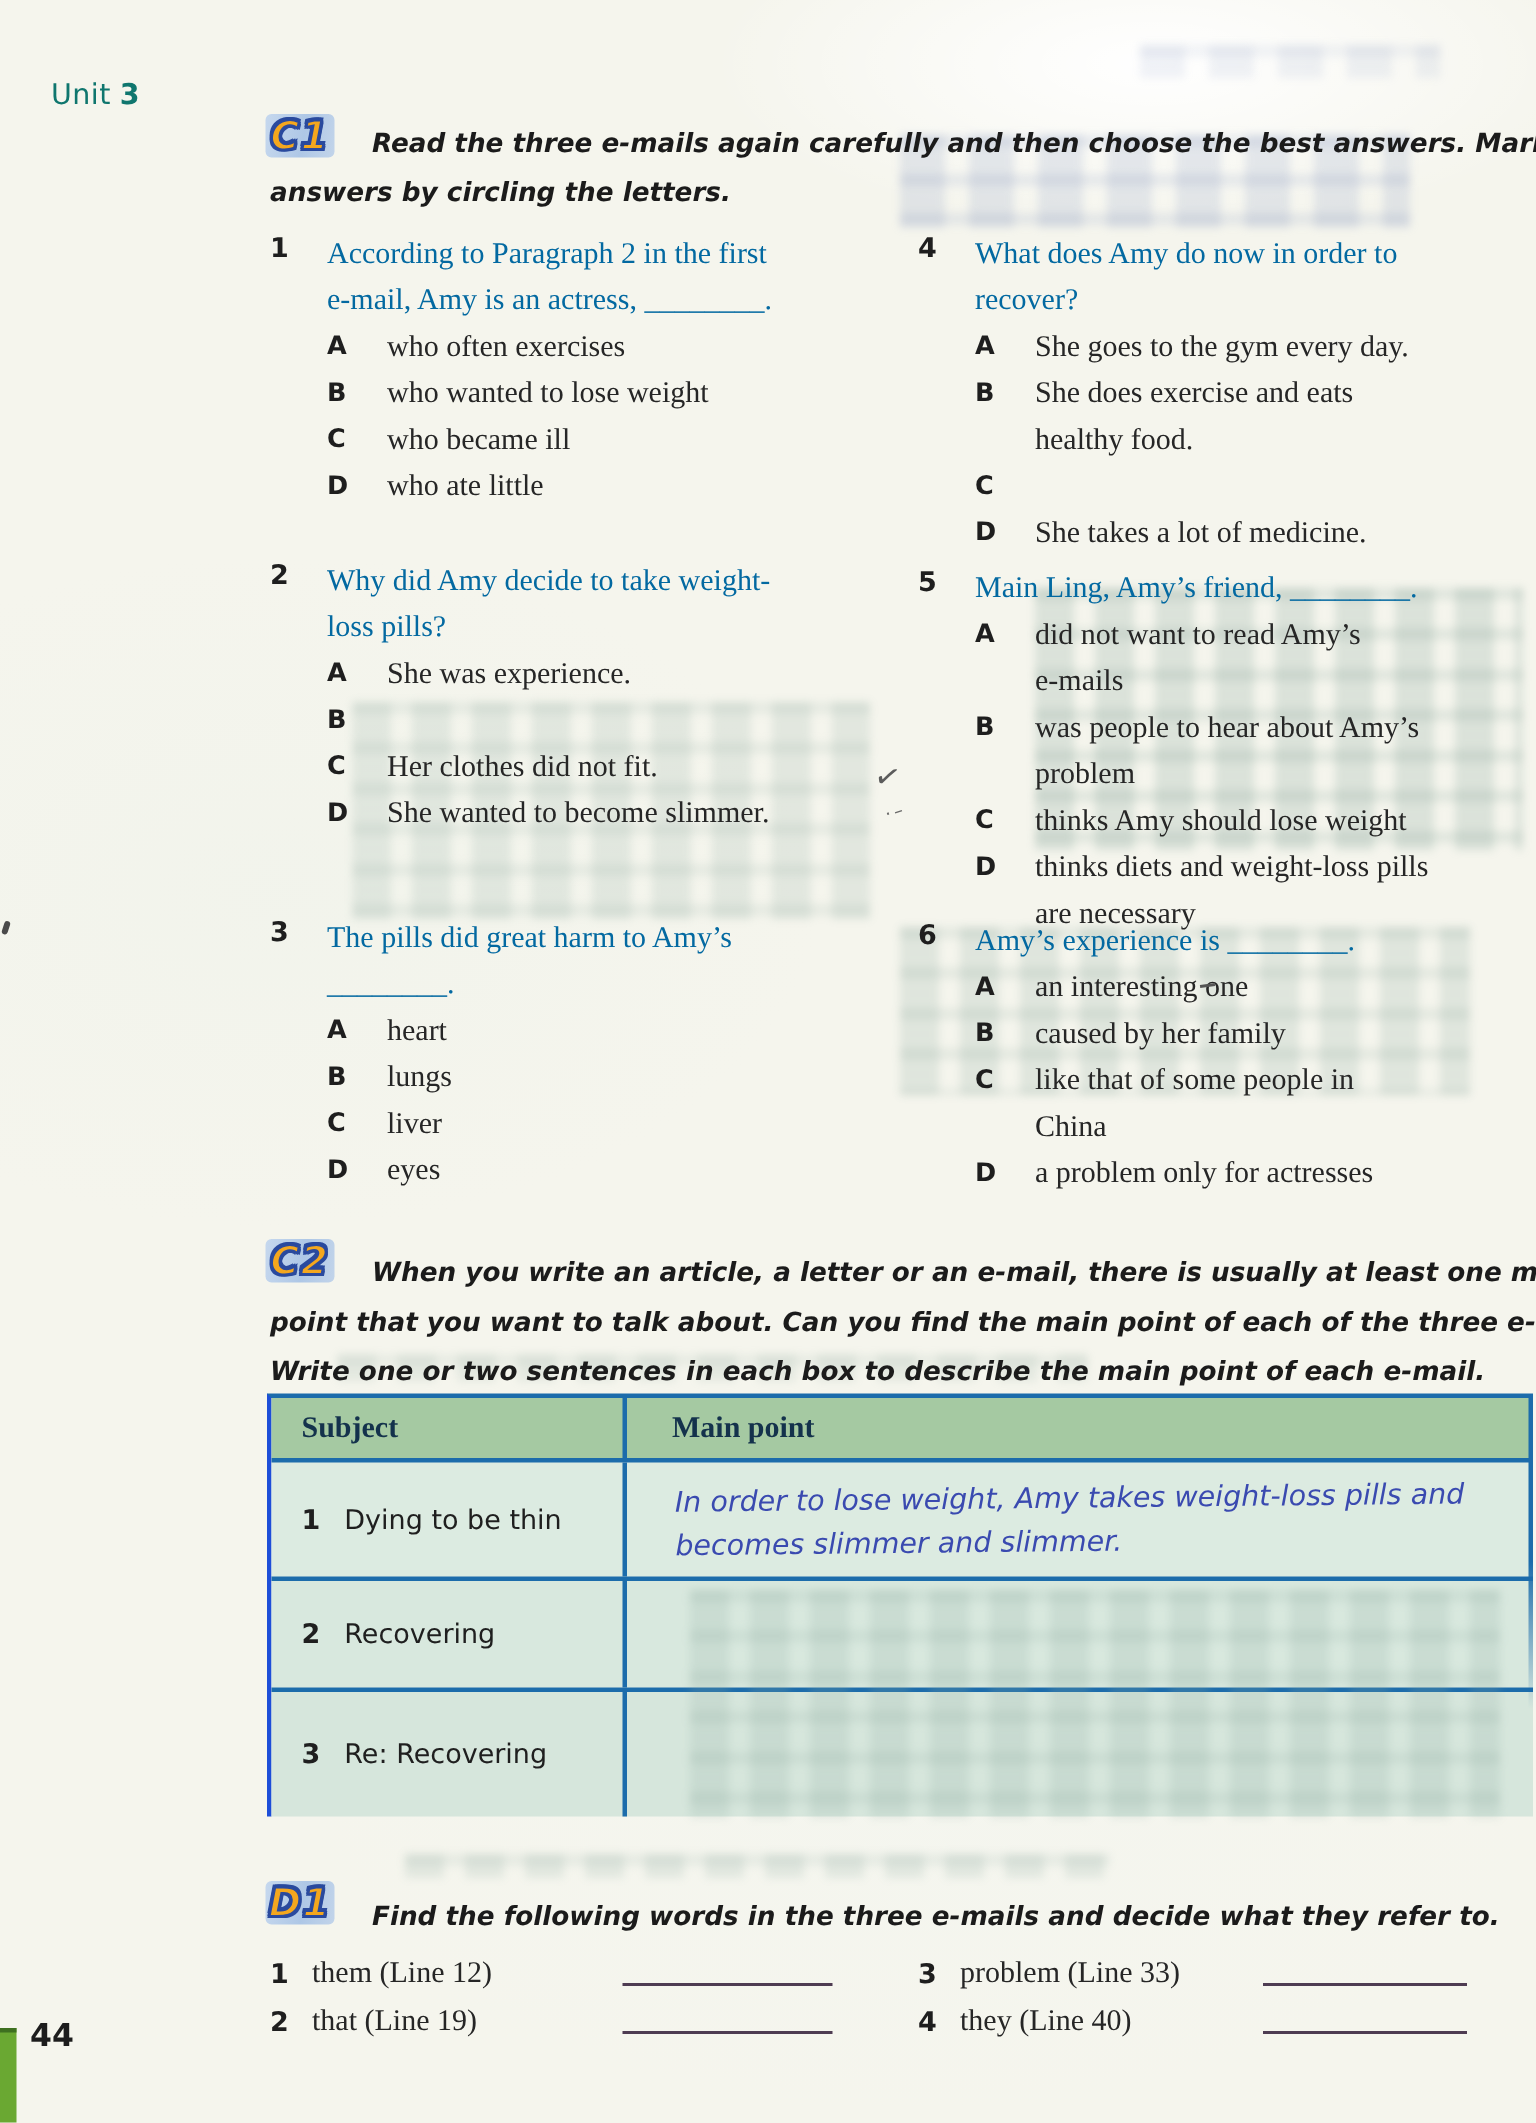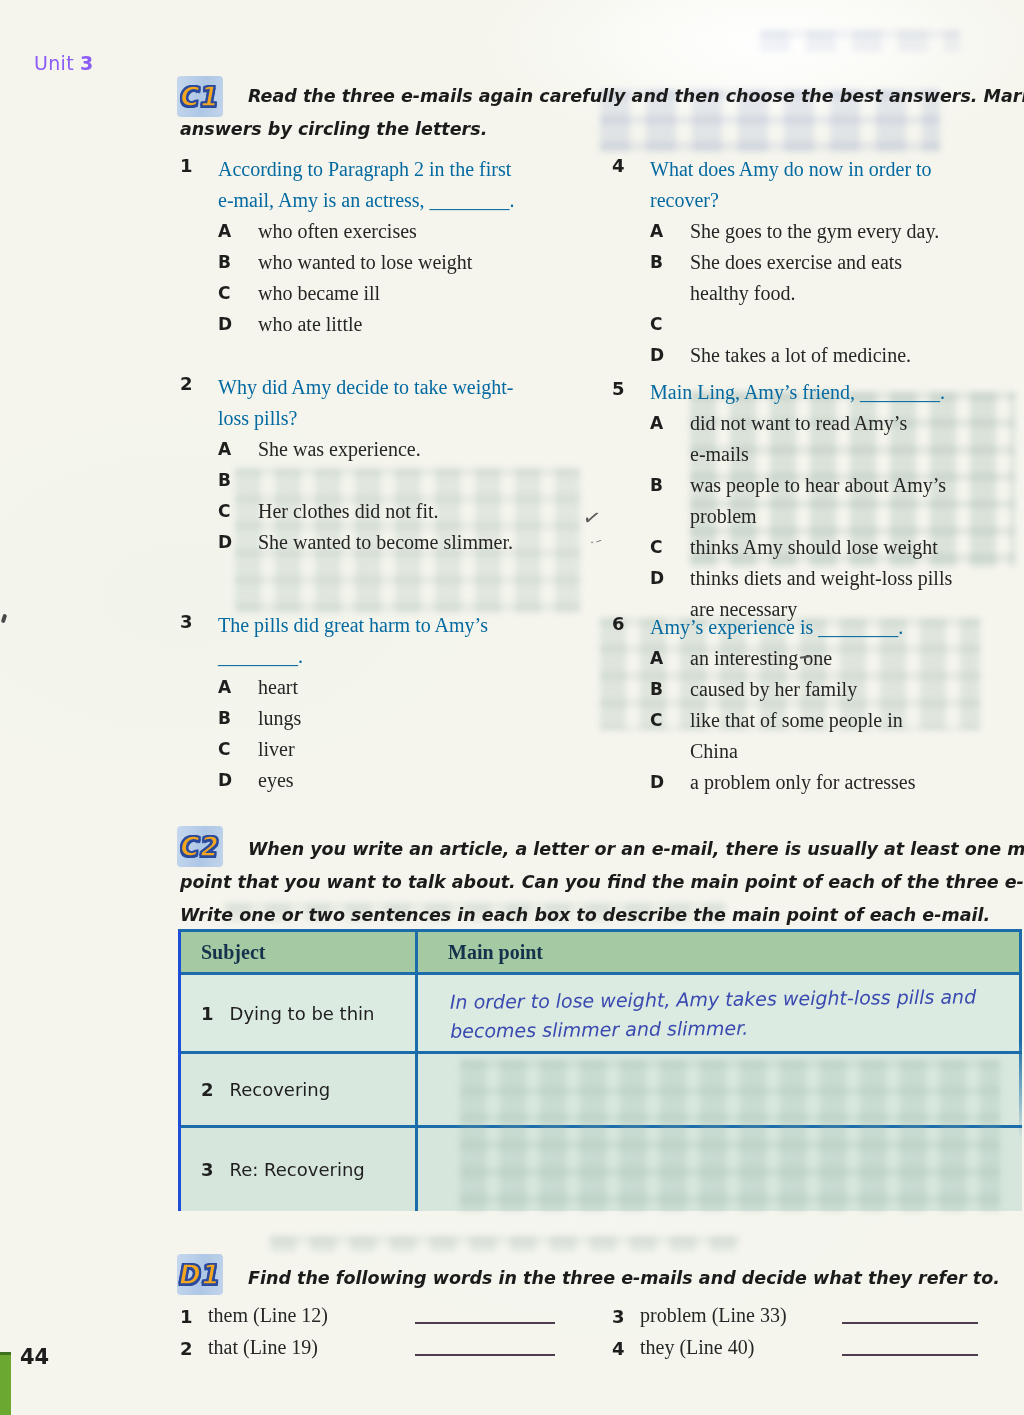--- a/index.html
+++ b/index.html
@@ -7,25 +7,25 @@
     width:1024px;height:1415px;position:relative;overflow:hidden;
     font-family:"Liberation Serif",serif;
     background:
       radial-gradient(ellipse 420px 160px at 75% 3%, #ffffff 0%, rgba(255,255,255,0) 70%),
       radial-gradient(ellipse 520px 320px at 18% 42%, rgba(240,243,235,.65), rgba(240,243,235,0) 70%),
       radial-gradient(ellipse 600px 300px at 60% 85%, rgba(244,246,240,.6), rgba(244,246,240,0) 70%),
       #f5f5ed;
   }
   .abs{position:absolute;}
   
-  .unit{left:34px;top:52px;font-family:"DejaVu Sans",sans-serif;font-size:19px;color:#8b5cf6;letter-spacing:.3px;}
+  .unit{left:34px;top:52px;font-family:"DejaVu Sans",sans-serif;font-size:19px;color:#0f766e;letter-spacing:.3px;}
   .unit .num{font-weight:bold;margin-left:6px;}
   
   .badge{
-    width:46px;height:41px;border-radius:4px;display:flex;align-items:center;justify-content:center;
+    width:46px;height:29px;border-radius:4px;display:flex;align-items:center;justify-content:center;
     background:linear-gradient(100deg,#c6d8ee 0%,#aec7e6 55%,#c2d4ea 100%);
     font-family:"DejaVu Sans",sans-serif;font-weight:bold;font-style:italic;font-size:26px;letter-spacing:1px;
     color:#f4a71e;
     -webkit-text-stroke:1.4px #2a4a9e;
     text-shadow:-1.5px -1.5px 0 #2a4a9e,1.5px -1.5px 0 #2a4a9e,-1.5px 1.5px 0 #2a4a9e,1.5px 1.5px 0 #2a4a9e,0 -1.5px 0 #2a4a9e,0 1.5px 0 #2a4a9e,-1.5px 0 0 #2a4a9e,1.5px 0 0 #2a4a9e;
   }
   
   .instr{
     font-family:"DejaVu Sans",sans-serif;font-style:italic;font-weight:bold;
     font-size:17.5px;line-height:33px;color:#1b1b1b;white-space:pre;text-indent:68px;

